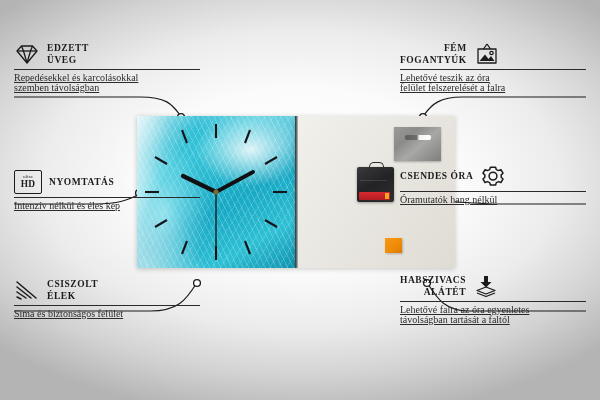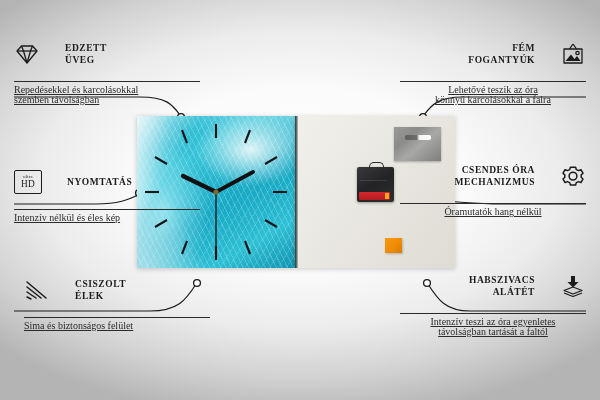--- a/index.html
+++ b/index.html
@@ -134,46 +134,46 @@
   }
 
   
   .feature {
     position: absolute;
     width: 186px;
   }
   .feature .head {
     display: flex;
     align-items: center;
-    gap: 25px;
-    padding-bottom: 14px;
+    gap: 7px;
+    padding-bottom: 2px;
   }
   .feature.left .head { justify-content: flex-start; }
-  .feature.right .head { justify-content: flex-end; }
+  .feature.right .head { }
   .feature .titles {
     font-size: 9.5px;
     letter-spacing: .55px;
     line-height: 12px;
     color: #1b1b1b;
     font-weight: bold;
     text-transform: uppercase;
   }
   .feature.right .titles { text-align: right; }
   .feature .rule {
     height: 1px;
     background: #2a2a2a;
     margin: 1px 0 3px 0;
   }
   .feature .desc {
     font-size: 10px;
     line-height: 9.6px;
     color: #2b2b2b;
     text-decoration: underline;
   }
-  .feature.right .desc { text-align: center; }
+  .feature.right .desc { text-align: left; }
   .icon {
     width: 26px;
     height: 24px;
     flex: 0 0 26px;
     display: block;
   }
 
   .hd-badge {
     width: 26px; height: 22px;
     flex: 0 0 26px;
@@ -185,21 +185,21 @@
     justify-content: center;
     line-height: 1;
   }
   .hd-badge .u {
     font-size: 4.6px;
     letter-spacing: .2px;
     color: #1c1c1c;
   }
   .hd-badge .h {
     font-size: 9.4px;
-    font-weight: normal;
+    font-weight: bold;
     letter-spacing: .2px;
     color: #1c1c1c;
   }
 </style>
 </head>
 <body>
 
 <div id="stage">
 
   <svg id="lines" viewBox="0 0 600 400">
@@ -309,21 +309,21 @@
         <div>NYOMTATÁS</div>
       </div>
     </div>
     <div class="rule"></div>
     <div class="desc">
       <div>Intenzív nélkül és éles kép</div>
       <div></div>
     </div>
   </div>
 
-  <div class="feature left" style="left:24px; top:278px;">
+  <div class="feature left" style="left:14px; top:278px;">
     <div class="head">
       <svg class="icon" viewBox="0 0 26 24">
         <g stroke="#1b1b1b" stroke-width="1.5" stroke-linecap="round">
           <line x1="3" y1="4" x2="22" y2="20"></line>
           <line x1="3" y1="9" x2="17" y2="20"></line>
           <line x1="3" y1="14" x2="12" y2="20"></line>
           <line x1="3" y1="19" x2="7" y2="21"></line>
         </g>
       </svg>
       <div class="titles">
@@ -349,29 +349,28 @@
           <path d="M13 2 L9.5 7 M13 2 L16.5 7"></path>
           <rect x="4" y="7" width="18" height="14"></rect>
           <path d="M5.5 19 L11 12.5 L14.5 17 L17 14 L20.5 19 Z" fill="#1b1b1b" stroke="none"></path>
           <circle cx="17.5" cy="11" r="1.7"></circle>
         </g>
       </svg>
     </div>
     <div class="rule"></div>
     <div class="desc">
       <div>Lehetővé teszik az óra</div>
-      <div>könnyű karcolásokkal a falra</div>
+      <div>felület felszerelését a falra</div>
     </div>
   </div>
 
   <div class="feature right" style="left:400px; top:164px;">
     <div class="head">
       <div class="titles">
         <div>CSENDES ÓRA</div>
-        <div>MECHANIZMUS</div>
       </div>
       <svg class="icon" viewBox="0 0 26 24">
         <g fill="none" stroke="#1b1b1b" stroke-width="1.5" stroke-linejoin="round">
           <path d="M10.4 3.2 L15.6 3.2 L16.3 5.6 L18.6 6.6 L20.9 5.6 L23 9.2 L21.2 10.9 L21.2 13.3 L23 15 L20.9 18.6 L18.6 17.6 L16.3 18.6 L15.6 21 L10.4 21 L9.7 18.6 L7.4 17.6 L5.1 18.6 L3 15 L4.8 13.3 L4.8 10.9 L3 9.2 L5.1 5.6 L7.4 6.6 L9.7 5.6 Z"></path>
           <circle cx="13" cy="12.1" r="3.9"></circle>
         </g>
       </svg>
     </div>
     <div class="rule"></div>
     <div class="desc">
@@ -389,18 +388,18 @@
       <svg class="icon" viewBox="0 0 26 24">
         <g fill="none" stroke="#1b1b1b" stroke-width="1.3" stroke-linejoin="round">
           <path d="M11 2 H15 V8 H18.5 L13 13.5 L7.5 8 H11 Z" fill="#1b1b1b" stroke="none"></path>
           <path d="M13 13 L22 16.5 L13 20 L4 16.5 Z"></path>
           <path d="M4 19 L13 22.5 L22 19"></path>
         </g>
       </svg>
     </div>
     <div class="rule"></div>
     <div class="desc">
-      <div>Intenzív teszi az óra egyenletes</div>
+      <div>Lehetővé falra az óra egyenletes</div>
       <div>távolságban tartását a faltól</div>
     </div>
   </div>
 
 </div>
 
 </body></html>

